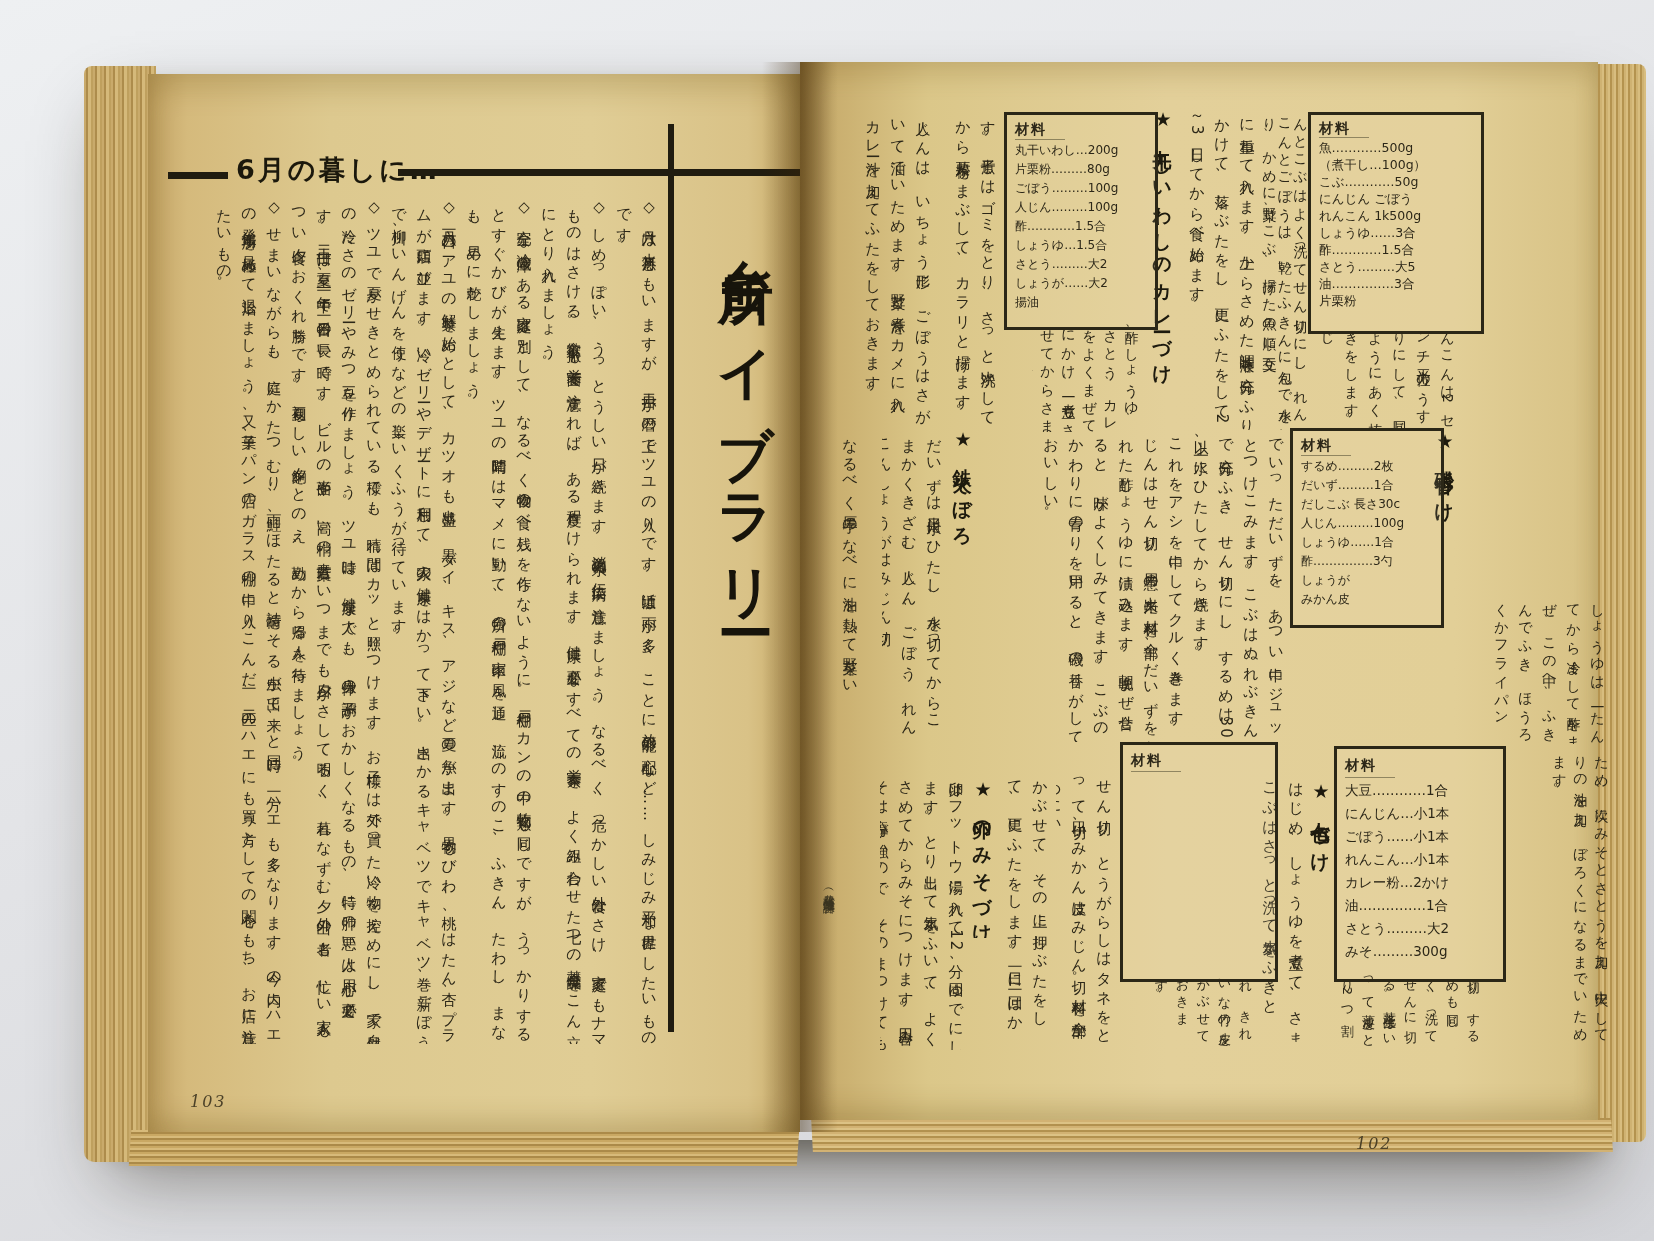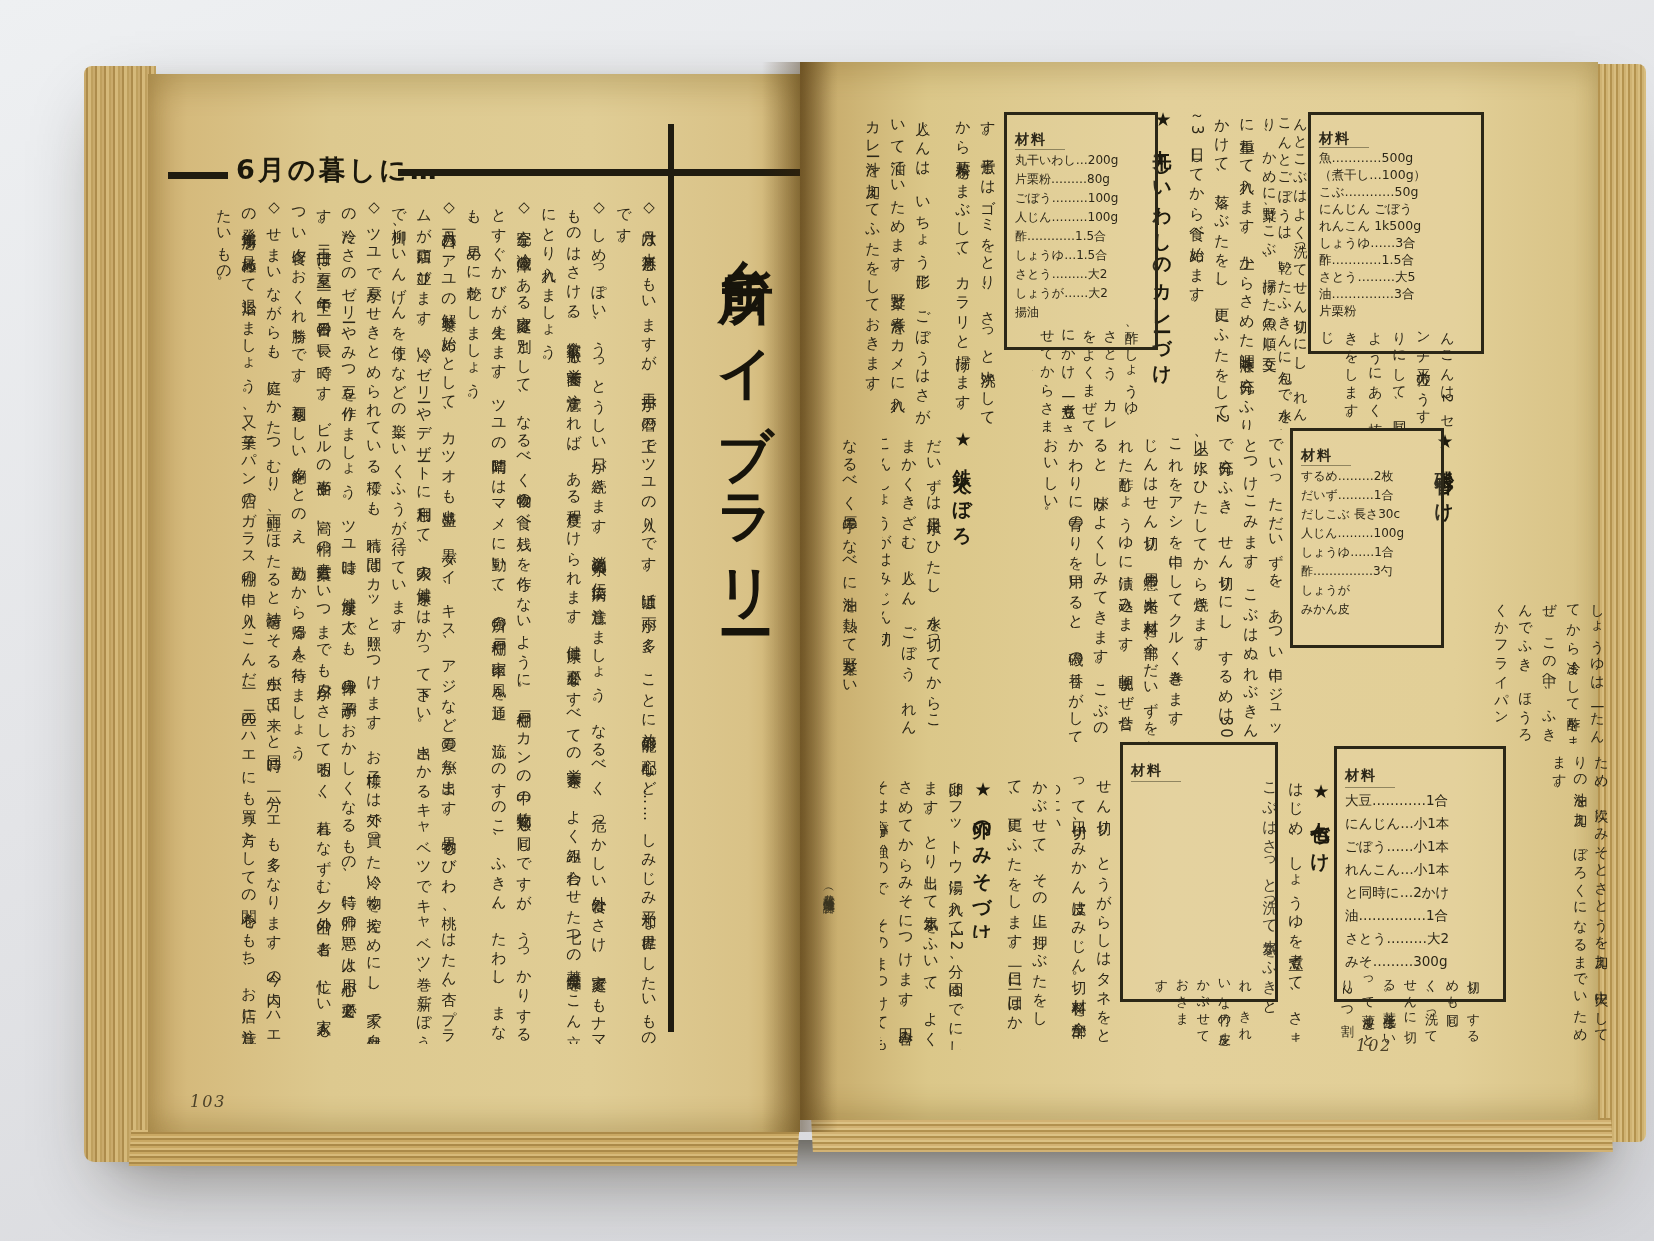--- a/index.html
+++ b/index.html
@@ -25,21 +25,21 @@
   .gutter{position:absolute;left:762px;top:62px;width:76px;height:1070px;
     background:linear-gradient(90deg,rgba(75,50,12,0) 0%,rgba(62,40,8,.42) 52%,rgba(75,50,12,0) 100%);}
   .rule{position:absolute;background:#201c10;}
   .vtext{position:absolute;writing-mode:vertical-rl;text-orientation:mixed;color:#2c2718;
     font-size:15px;line-height:25px;letter-spacing:2px;overflow:hidden;}
   .vhead{position:absolute;writing-mode:vertical-rl;text-orientation:mixed;color:#1d1a0e;
     font-weight:bold;font-size:19px;line-height:26px;letter-spacing:4px;overflow:hidden;}
   .vtitle{position:absolute;writing-mode:vertical-rl;text-orientation:mixed;color:#17140b;
     font-weight:bold;font-size:56px;line-height:84px;letter-spacing:10px;overflow:hidden;}
   .header-text{position:absolute;color:#1b180c;font-weight:bold;font-size:27px;letter-spacing:3px;}
-  .box{position:absolute;border:3px solid #2b2717;padding:15px 8px;color:#2c2718;background:rgba(250,240,205,.10);overflow:hidden;}
+  .box{position:absolute;border:3px solid #2b2717;padding:5px 8px;color:#2c2718;background:rgba(250,240,205,.10);overflow:hidden;}
   .box-label{font-weight:bold;font-size:14px;letter-spacing:2px;border-bottom:1px solid rgba(43,39,23,.45);display:inline-block;padding-right:18px;margin-bottom:1px;}
   .box-lines{white-space:pre-line;}
   [data-bind-lines]{white-space:pre-line;}
   .pagenum{position:absolute;font-family:"DejaVu Serif",serif;font-style:italic;font-size:16px;color:#4b4128;letter-spacing:2px;}
   .credit{position:absolute;writing-mode:vertical-rl;text-orientation:mixed;font-size:12px;line-height:18px;color:#3a3420;letter-spacing:1px;overflow:hidden;}
 </style>
 </head>
 <body>
 
 <div class="canvas">
@@ -124,35 +124,35 @@
   <div class="vtext" style="left:882px;top:428px;width:64px;height:314px;" data-bind="book.right_page.columns.t1">だいずは半日水にひたし、水を切ってからこまかくきざむ。人じん、ごぼう、れんこんしょうがはみじん切り。</div>
   <div class="vtext" style="left:832px;top:428px;width:30px;height:314px;" data-bind="book.right_page.columns.t2">なるべく厚手のなべに油を熱して野菜をい</div>
 
   <div class="vtext" style="left:1488px;top:746px;width:124px;height:300px;line-height:21px;font-size:14px;" data-bind="book.right_page.columns.n1">ため、次にみそとさとうを加え、中火にして残りの油を加え、ぼろくになるまでいためます。</div>
   <div class="box" style="left:1334px;top:746px;width:150px;height:220px;font-size:13.5px;line-height:23px;">
     <span class="box-label" data-bind="book.right_page.boxes.nanairo.label">材料</span>
     <div class="box-lines" data-bind-lines="book.right_page.boxes.nanairo.lines">大豆…………1合
 にんじん…小1本
 ごぼう……小1本
 れんこん…小1本
-と同時に…2かけ
+カレー粉…2かけ
 油……………1合
 さとう………大2
 みそ………300g</div>
   </div>
   <div class="vhead" style="left:1310px;top:780px;width:24px;height:130px;" data-bind="book.right_page.headings.nanairo">★七色づけ</div>
   <div class="vtext" style="left:1284px;top:772px;width:24px;height:270px;" data-bind="book.right_page.columns.n2">はじめ、しょうゆを煮立てて、さまします。</div>
   <div class="vtext" style="left:1258px;top:772px;width:24px;height:270px;" data-bind="book.right_page.columns.n3">こぶはさっと洗って水気をふきとり、せん切り。</div>
   <div class="vtext" style="left:1334px;top:970px;width:150px;height:76px;line-height:21px;font-size:13px;" data-bind="book.right_page.columns.n4">切り。するめも同じく、洗ってせんに切る。落花生はいって薄皮をとり2つ割り。人じんは</div>
 
   <div class="box" style="left:1120px;top:742px;width:136px;height:224px;font-size:13px;line-height:21px;">
     <span class="box-label" data-bind="book.right_page.boxes.koji.label">材料</span>
   </div>
   <div class="vtext" style="left:1120px;top:970px;width:136px;height:76px;line-height:21px;font-size:13px;" data-bind="book.right_page.columns.n5">れ、きれいな竹の皮をかぶせておきます。</div>
   <div class="vtext" style="left:1056px;top:770px;width:60px;height:272px;" data-bind="book.right_page.columns.k1">せん切り、とうがらしはタネをとって小口切、みかん皮はみじん切。材料を全部かめにい</div>
   <div class="vtext" style="left:998px;top:770px;width:54px;height:272px;" data-bind="book.right_page.columns.k2">かぶせて、その上に押しぶたをして、更にふたをします。一日に一回はかきまぜましょう。</div>
 
   <div class="vhead" style="left:970px;top:778px;width:26px;height:160px;" data-bind="book.right_page.headings.egg">★卵のみそづけ</div>
   <div class="vtext" style="left:880px;top:770px;width:88px;height:280px;" data-bind="book.right_page.columns.e1">卵はフットウ湯に入れて12分、固ゆでにします。とり出して水気をふいて、よくさめてからみそにつけます。田舎みそは塩分が強いので、そのまゝつけても一ヵ月位もちます。</div>
 
   <div class="credit" style="left:816px;top:884px;width:22px;height:168px;" data-bind="book.right_page.credit">（農林省生活改善課）</div>
-  <div class="pagenum" style="left:1356px;top:1036px;" data-bind="book.right_page.page_number">102</div>
+  <div class="pagenum" style="left:1356px;top:1134px;" data-bind="book.right_page.page_number">102</div>
 </div>
 
 </body></html>

